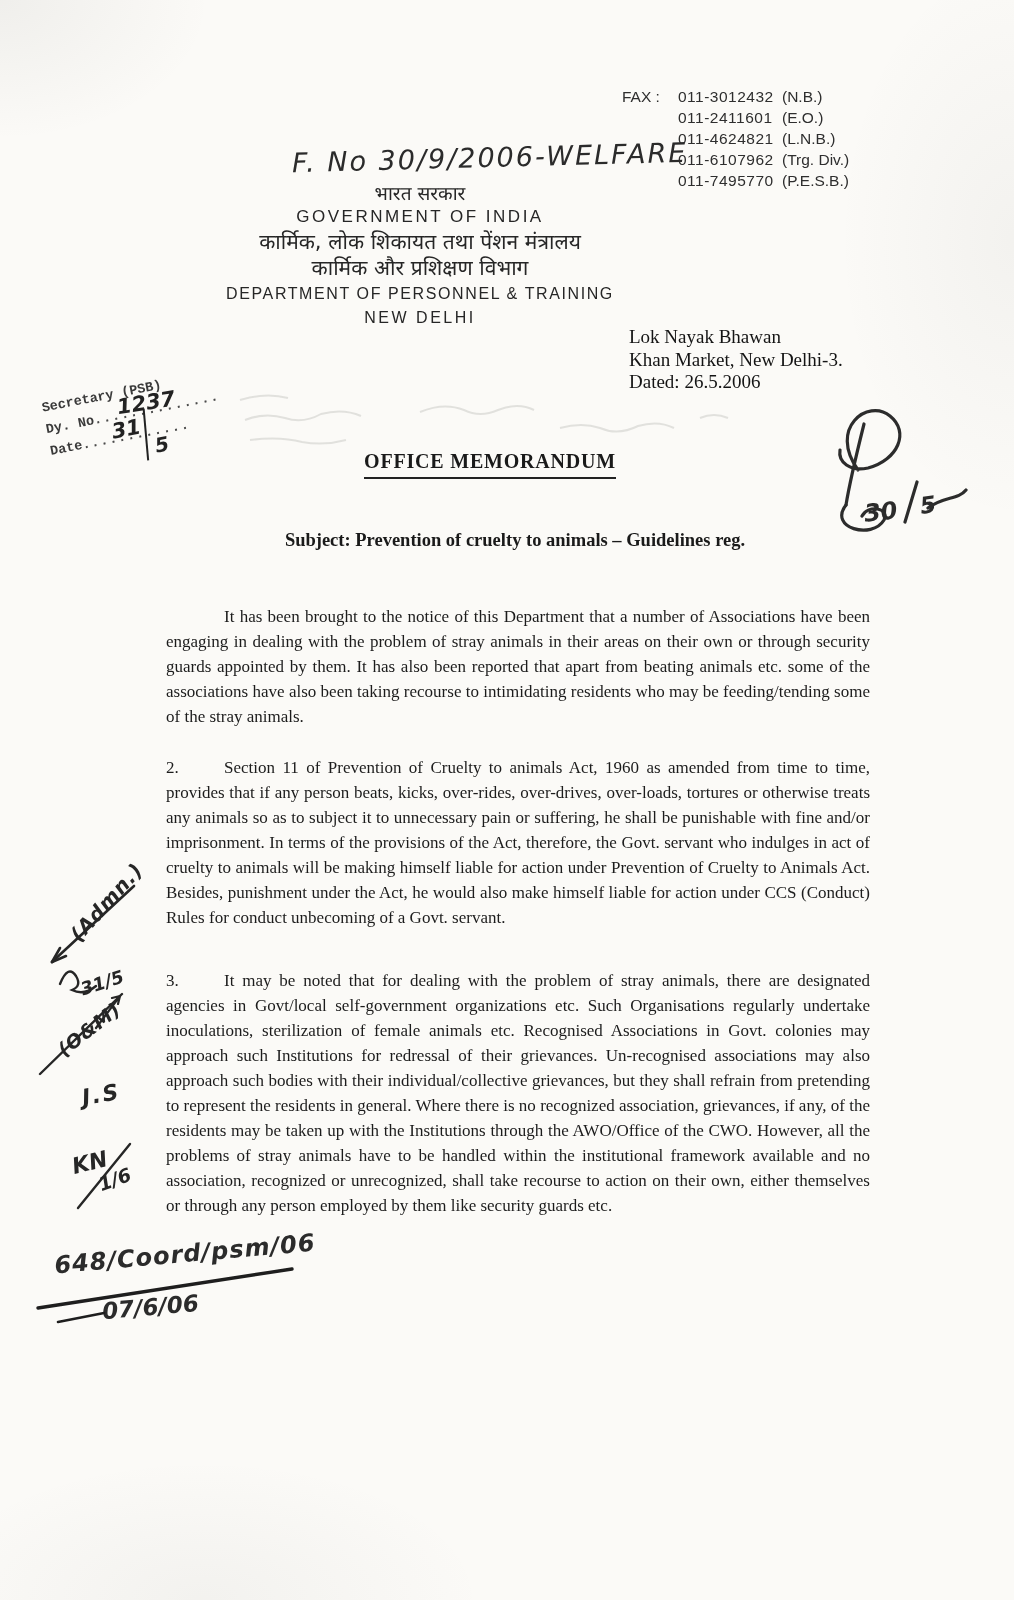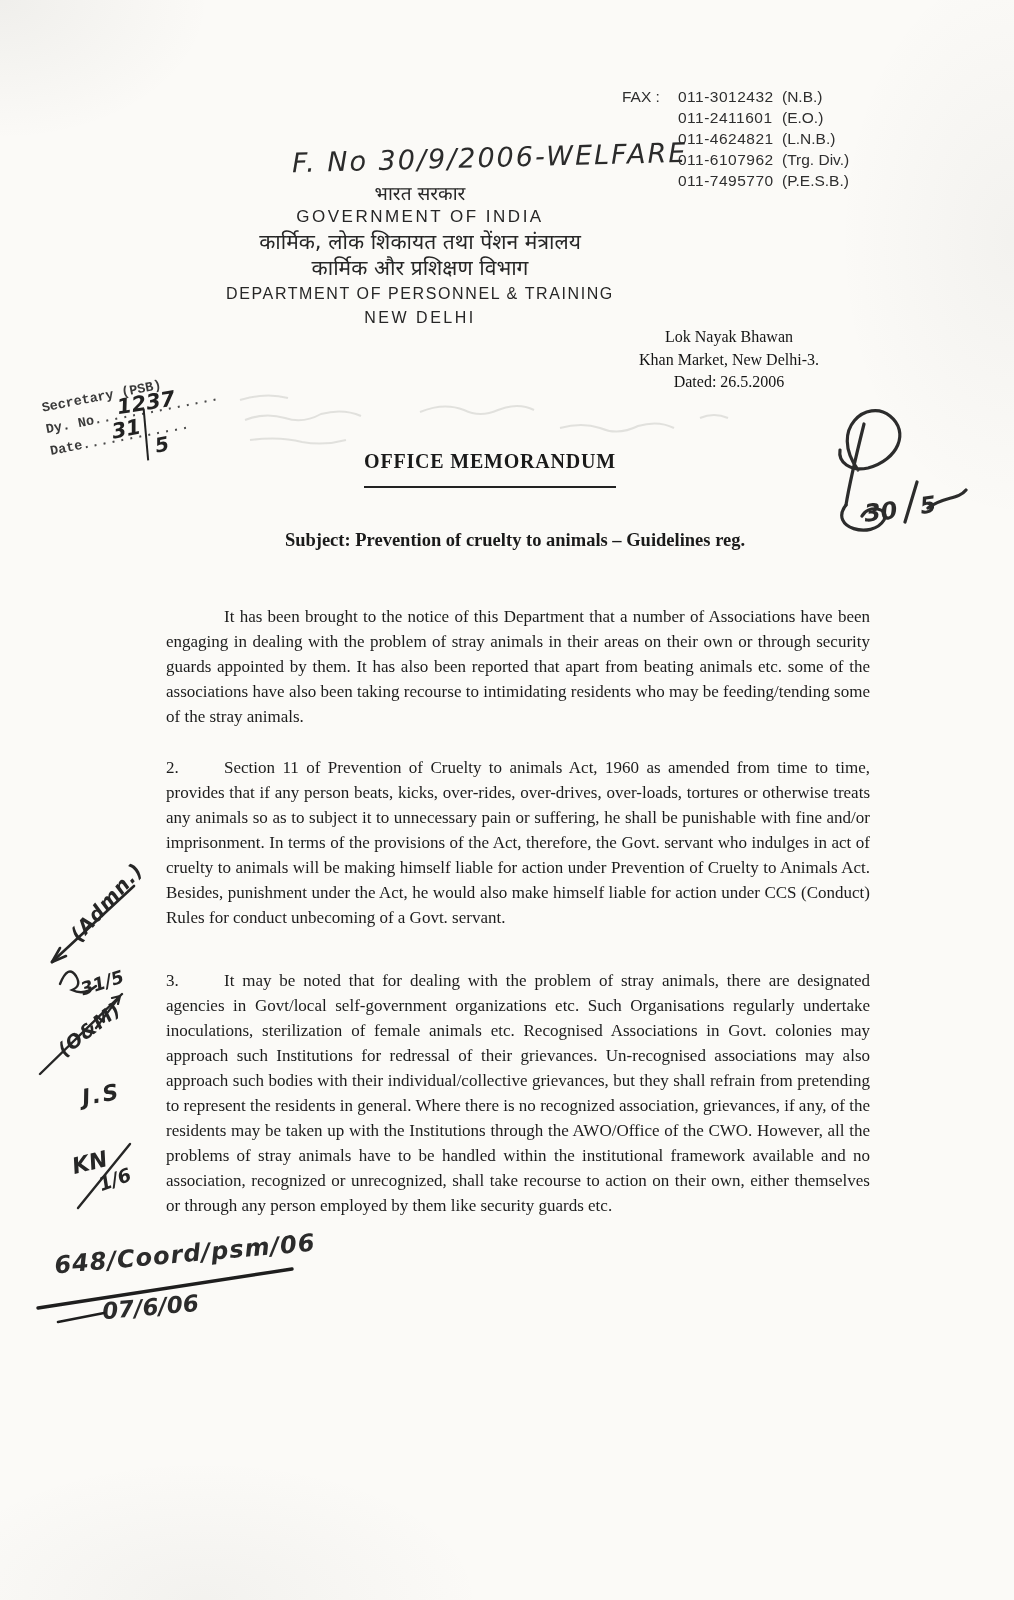--- a/index.html
+++ b/index.html
@@ -28,33 +28,33 @@
   .hi{font-family:"DejaVu Sans",sans-serif;}
   .h-hindi-govt{font-size:19px;line-height:23px;}
   .h-govt{font-family:"Liberation Sans",sans-serif;font-size:17px;line-height:24px;letter-spacing:2.5px;}
   .h-hindi-min{font-size:21px;line-height:26px;}
   .h-min{font-family:"Liberation Sans",sans-serif;font-size:16px;line-height:25px;letter-spacing:1.6px;}
   .h-hindi-dept{font-size:21px;line-height:26px;}
   .h-dept{font-family:"Liberation Sans",sans-serif;font-size:16px;line-height:25px;letter-spacing:1.6px;}
   .h-hindi-city{font-size:19px;line-height:25px;}
   .h-city{font-family:"Liberation Sans",sans-serif;font-size:16px;line-height:24px;letter-spacing:2.5px;}
   
-  .addr{left:588px;top:326px;width:282px;text-align:center;font-size:16px;line-height:22.5px;color:#141414;}
+  .addr{left:629px;top:326px;width:282px;text-align:left;font-size:19px;line-height:22.5px;color:#141414;}
   
   .stamp{left:40px;top:398px;transform:rotate(-11deg);transform-origin:left top;
     font-family:"Liberation Mono",monospace;font-weight:bold;font-size:13.5px;line-height:22px;color:#3a3a3a;width:200px;}
   .stamp .dots{letter-spacing:1px;color:#4a4a4a;}
   .stamp-hand{font-family:"DejaVu Sans",sans-serif;font-style:italic;font-weight:bold;color:#222;}
   .dy-val{position:absolute;left:74px;top:14px;font-size:21px;transform:rotate(2deg);}
   .date-day{position:absolute;left:64px;top:36px;font-size:21px;}
   .date-bar{position:absolute;left:96px;top:30px;width:2px;height:52px;background:#222;transform:rotate(6deg);}
   .date-month{position:absolute;left:104px;top:58px;font-size:20px;}
   
   .memo-title{left:130px;top:450px;width:720px;text-align:center;}
-  .memo-title span{font-weight:bold;font-size:20px;letter-spacing:0.8px;border-bottom:2.5px solid #222;padding-bottom:14px;color:#1a1a1a;}
+  .memo-title span{font-weight:bold;font-size:20px;letter-spacing:0.8px;border-bottom:2.5px solid #222;padding-bottom:5px;color:#1a1a1a;}
   
   .subject{left:150px;top:530px;width:730px;text-align:center;font-weight:bold;font-size:18.5px;color:#1a1a1a;}
   
   .bodytext{left:152px;top:590px;width:732px;font-size:17px;line-height:25px;text-align:justify;color:#1c1c1c;}
   .bodytext p{margin:14px;}
   .p-first{text-indent:58px;}
   .p-num2{margin-top:26px !important;}
   .p-num3{margin-top:38px !important;}
   .pnum{display:inline-block;width:58px;}
   

